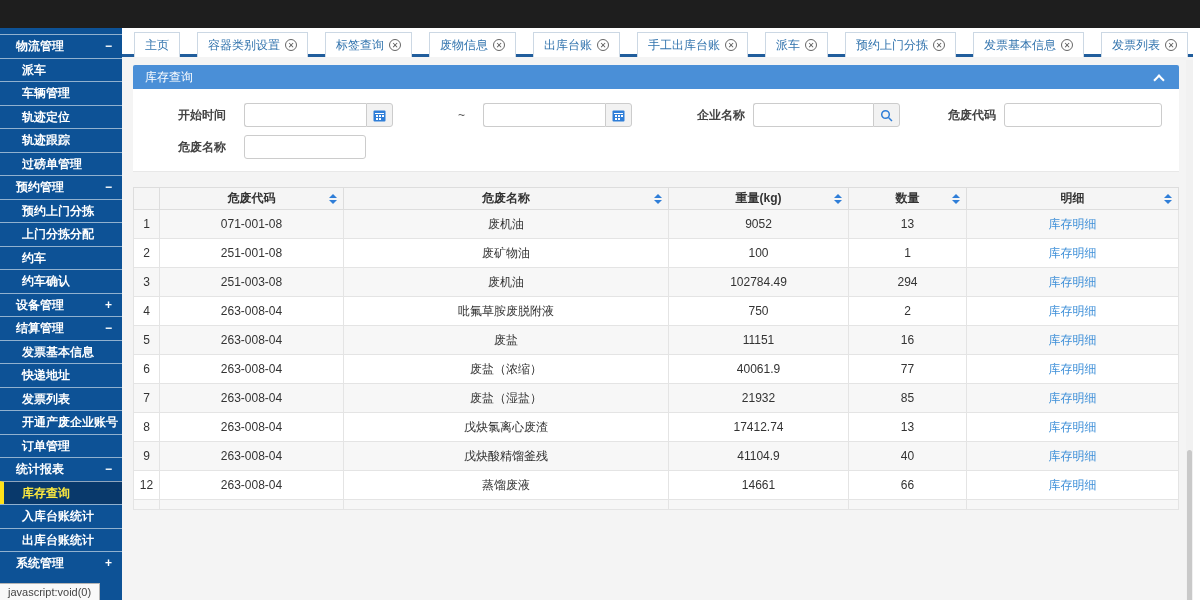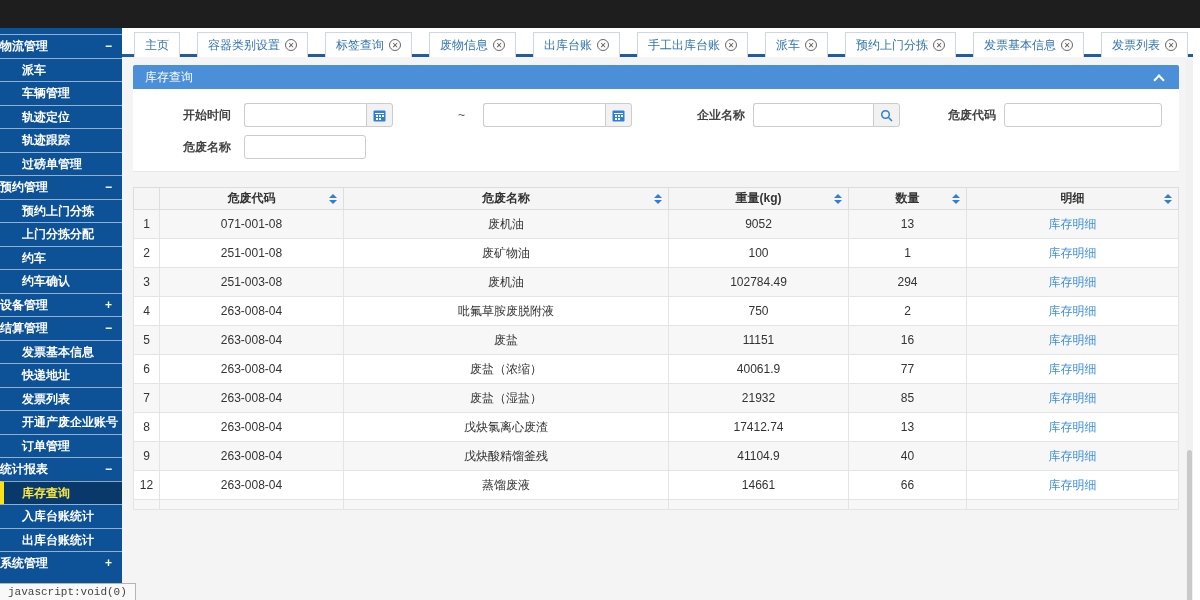--- a/index.html
+++ b/index.html
@@ -5,21 +5,21 @@
   * { margin:0; padding:0; box-sizing:border-box; }
   html,body { width:1200px; height:600px; overflow:hidden; background:#fff;
     font-family:"Liberation Sans","DejaVu Sans",sans-serif; font-size:12px; color:#333; }
   .topbar { position:absolute; top:0; left:0; width:1200px; height:28px; background:#1e1e1e; }
 
   
   .sidebar { position:absolute; top:28px; left:0; width:122px; height:572px;
     background:#0d5296; overflow:hidden; padding-top:6px; }
   .snav { position:relative; height:23.5px; line-height:23.5px; padding-left:22px;
     border-top:1px solid rgba(255,255,255,.55); color:#fff; font-weight:bold; cursor:pointer; white-space:nowrap; }
-  .snav.group { padding-left:0; }
+  .snav.group { padding-left:16px; }
   .snav .toggle { position:absolute; right:10px; top:0; font-weight:bold; }
   .snav.active { background:#09396b; border-left:4px solid #ffe11a; padding-left:18px; color:#fde93f; }
 
   
   .main { position:absolute; top:28px; left:122px; width:1071px; height:572px; background:#f4f4f4; }
   .tabbar { position:relative; height:29px; background:#fff; }
   .tabbar::after { content:''; position:absolute; left:0; right:0; bottom:0; height:3px; background:#205d9c; }
   .tabs { display:flex; align-items:flex-end; height:29px; padding-left:12px; gap:17px; position:relative; z-index:1; }
   .tab { height:25px; padding:0 10px; display:flex; align-items:center; gap:5px;
     background:#fff; border:1px solid #ccd8e4; border-bottom:none; color:#3173ad; cursor:pointer; white-space:nowrap; }
@@ -30,21 +30,21 @@
 
   .content { position:absolute; top:29px; left:0; right:0; bottom:0; }
   .panel { margin:8px 14px 0 11px; }
   .panel-header { height:24px; line-height:24px; background:#4a8fd7; color:#fff;
     padding:0 12px; position:relative; border-radius:2px 2px 0 0; }
   .chev { position:absolute; right:16px; top:11px; width:8px; height:8px;
     border-left:2px solid #fff; border-top:2px solid #fff; transform:rotate(45deg); }
   .panel-body { background:#fff; padding:14px 0 12px 45px; border-bottom:1px solid #e8e8e8; }
   .frow { display:flex; align-items:center; }
   .frow + .frow { margin-top:8px; }
-  .f-label { display:inline-block; width:58px; text-align:center; margin-right:8px; font-weight:bold; color:#444; white-space:nowrap; }
+  .f-label { display:inline-block; width:58px; text-align:left; margin-right:8px; font-weight:bold; color:#444; white-space:nowrap; }
   .f-label.w48 { width:48px; }
   .ipt { height:24px; border:1px solid #ccc; border-radius:3px; width:122px; padding:0 5px; font-size:12px; outline:none; background:#fff; }
   .grp { display:flex; }
   .grp .ipt { border-radius:3px 0 0 3px; border-right:none; }
   .ipt-btn { height:24px; width:27px; border:1px solid #ccc; border-radius:0 3px 3px 0;
     background:#f2f2f2; display:flex; align-items:center; justify-content:center; cursor:pointer; }
   .range-sep { margin:0 18px 0 65px; color:#555; }
   .ml65 { margin-left:65px; } .ml48 { margin-left:48px; }
   .ipt.w158 { width:158px; }
   .actions { text-align:right; margin:12px 2px 0 0; }
@@ -62,21 +62,21 @@
   .sort .up { border-bottom:4px solid #2f7ed8; }
   .sort .dn { border-top:4px solid #2f7ed8; }
   .detail-link { color:#3d8fd8; cursor:pointer; text-decoration:none; }
   .partial td { height:10px; }
 
   .vscroll { position:absolute; top:32px; right:0; width:7px; bottom:0; background:#f1f1f1; }
   .vthumb { position:absolute; left:1px; width:5px; top:390px; height:160px; background:#c9c9c9; border-radius:3px; }
 
   .status-tip { position:absolute; left:0; bottom:0; height:17px; line-height:16px; background:#f9f9f9;
     border:1px solid #b5b5b5; border-left:none; border-bottom:none; padding:0 8px; font-size:11px; color:#444; z-index:20;
-    font-family:Liberation Mono, monospace; }
+    font-family:Liberation Sans, sans-serif; }
 </style>
 </head>
 <body>
 
 <div class="topbar"></div>
 
 <aside class="sidebar">
   <nav>
 
       <div class="snav group">

